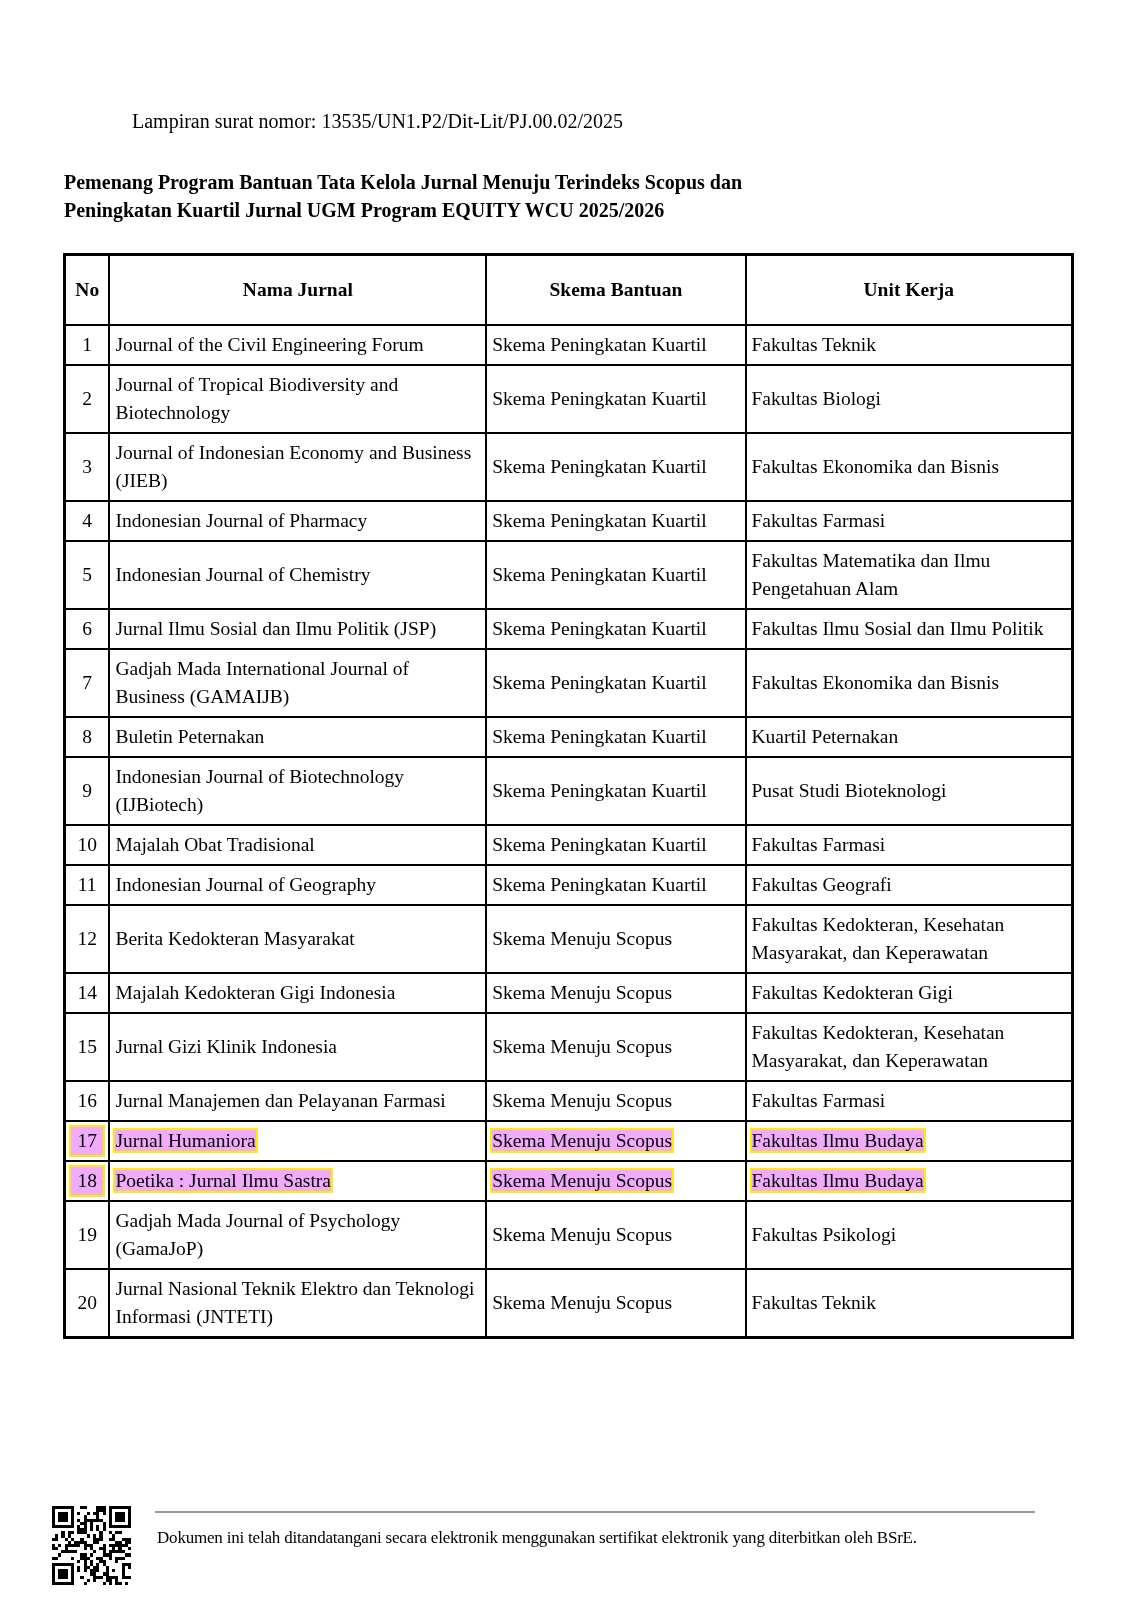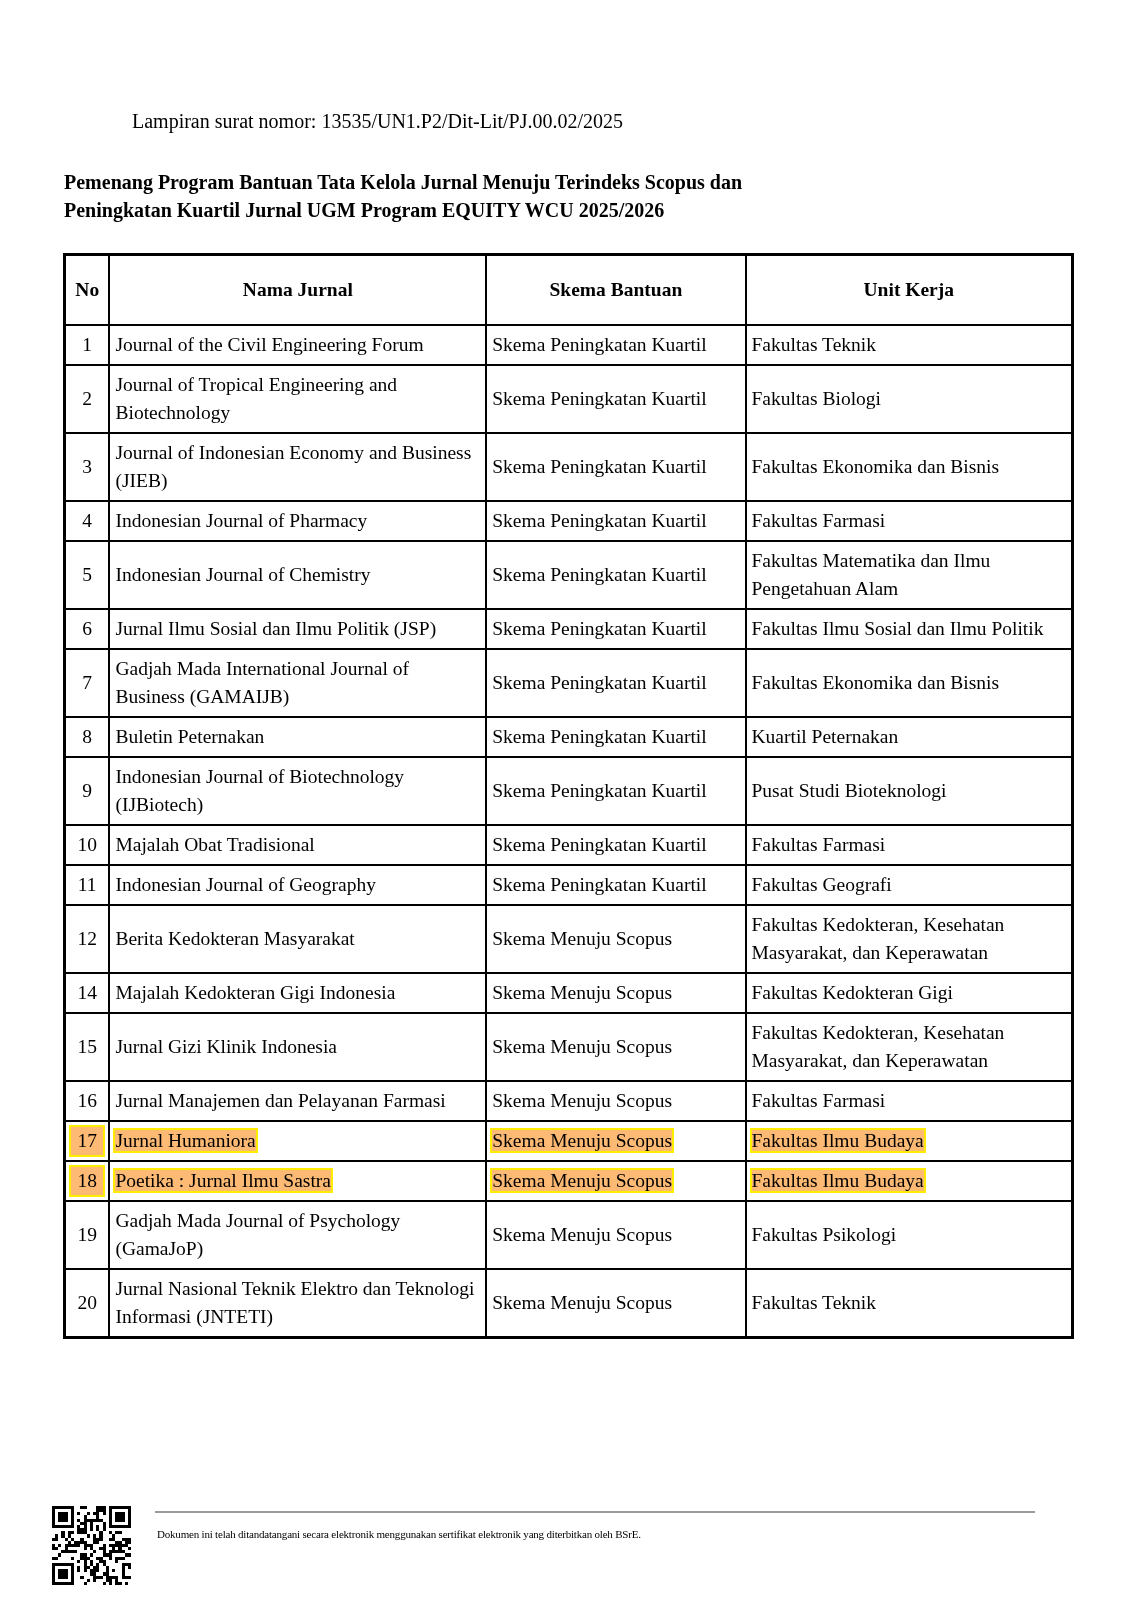--- a/index.html
+++ b/index.html
@@ -60,21 +60,21 @@
   .journal-table col.c-unit  { width: 328px; }
 
   .journal-table td.td-no { text-align: center; padding: 5px 2px; }
   .journal-table td.td-nama, .journal-table td.td-skema, .journal-table td.td-unit {
     text-align: left;
   }
   .cell-text { display: inline; }
 
   
   tr.hl .cell-text {
-    background: #fdba74;
+    background: #f0abfc;
     box-shadow: 0 0 0 2px #ffec00;
   }
   tr.hl td.td-no .cell-text {
     display: inline-block;
     min-width: 32px;
   }
 
   .footer {
     position: absolute;
     left: 0;
@@ -89,21 +89,21 @@
     top: 16px;
     width: 880px;
     height: 2px;
     background: #9a9a9a;
   }
   .footer-text {
     position: absolute;
     left: 157px;
     top: 33px;
     width: 880px;
-    font-size: 11px;
+    font-size: 17px;
     letter-spacing: -0.2px;
   }
 </style>
 </head>
 <body>
 
 <div class="page">
 
   <div class="lampiran-line">Lampiran surat nomor: 13535/UN1.P2/Dit-Lit/PJ.00.02/2025</div>
 
@@ -129,21 +129,21 @@
     </thead>
     <tbody>
         <tr>
       <td class="td-no"><span class="cell-text">1</span></td>
       <td class="td-nama"><span class="cell-text">Journal of the Civil Engineering Forum</span></td>
       <td class="td-skema"><span class="cell-text">Skema Peningkatan Kuartil</span></td>
       <td class="td-unit"><span class="cell-text">Fakultas Teknik</span></td>
     </tr>
         <tr>
       <td class="td-no"><span class="cell-text">2</span></td>
-      <td class="td-nama"><span class="cell-text">Journal of Tropical Engineering and Biotechnology</span></td>
+      <td class="td-nama"><span class="cell-text">Journal of Tropical Biodiversity and Biotechnology</span></td>
       <td class="td-skema"><span class="cell-text">Skema Peningkatan Kuartil</span></td>
       <td class="td-unit"><span class="cell-text">Fakultas Biologi</span></td>
     </tr>
         <tr>
       <td class="td-no"><span class="cell-text">3</span></td>
       <td class="td-nama"><span class="cell-text">Journal of Indonesian Economy and Business (JIEB)</span></td>
       <td class="td-skema"><span class="cell-text">Skema Peningkatan Kuartil</span></td>
       <td class="td-unit"><span class="cell-text">Fakultas Ekonomika dan Bisnis</span></td>
     </tr>
         <tr>

